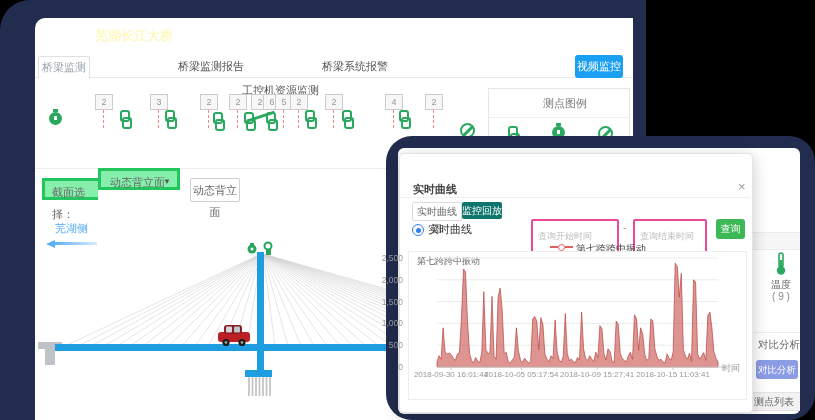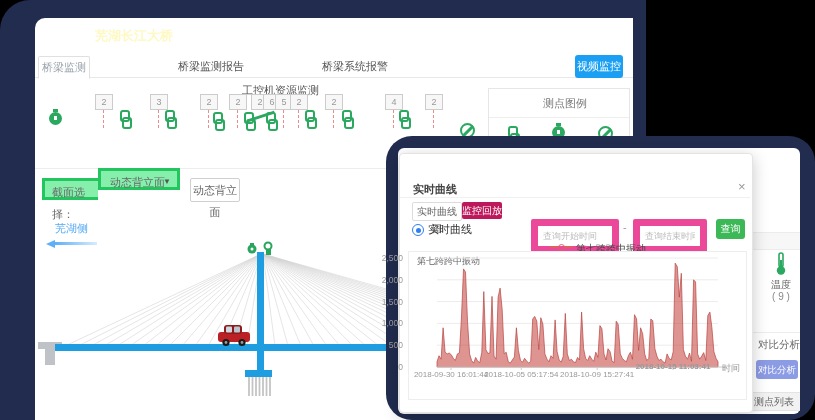--- a/index.html
+++ b/index.html
@@ -42,25 +42,25 @@
   .side-arrow-bar{display:inline-block;width:42px;height:3px;background:linear-gradient(to right,#5db0f6,#d8ecfd);vertical-align:3px;}
   
   .navy-b{left:386px;top:136px;width:429px;height:284px;background:#212c4f;border-radius:26px;z-index:3;}
   .b-card{left:398px;top:148px;width:402px;height:266px;background:#fff;border-radius:6px;z-index:4;}
   .z5{z-index:5;}
   .dialog{left:399px;top:153px;width:352px;height:258px;background:#fff;border:1px solid #e4e4e4;border-radius:4px;
           box-shadow:0 4px 16px rgba(0,0,0,0.22);z-index:5;}
   .dlg-title{font-size:11px;color:#444;font-weight:bold;}
   .dlg-close{font-size:13px;color:#999;cursor:pointer;}
   .dlg-tab-plain{border:1px solid #dcdcdc;border-radius:2px;font-size:10px;color:#666;text-align:center;line-height:17px;cursor:pointer;}
-  .dlg-tab-active{background:#be185d;border-radius:2px;font-size:10px;color:#fff;text-align:center;line-height:17px;cursor:pointer;}
+  .dlg-tab-active{background:#0f766e;border-radius:2px;font-size:10px;color:#fff;text-align:center;line-height:17px;cursor:pointer;}
   .radio{width:10px;height:10px;border:1px solid #2e7ff0;border-radius:50%;}
   .radio::before{content:"";position:absolute;left:2.5px;top:2.5px;width:5px;height:5px;border-radius:50%;background:#2e7ff0;}
   .radio-label{font-size:11px;color:#333;}
-  .dlg-input{position:absolute;border:7px solid #ec4899;border-radius:2px;font-size:9px;color:#666;padding:8px 5px;height:34px;box-sizing:border-box;outline:none;}
+  .dlg-input{position:absolute;border:2px solid #ec4899;border-radius:2px;font-size:9px;color:#666;padding:8px 5px;height:34px;box-sizing:border-box;outline:none;}
   .dlg-input::placeholder{color:#bbb;}
   .sep{font-size:11px;color:#999;}
   .query-btn{background:#3db857;color:#fff;font-size:10px;text-align:center;line-height:20px;border-radius:3px;cursor:pointer;}
   .lgd-line{display:inline-block;width:8px;height:2px;background:#e06060;vertical-align:4px;}
   .lgd-circ{display:inline-block;width:5px;height:5px;border:1.5px solid #e06060;border-radius:50%;vertical-align:1px;}
   .lgd-text{font-size:10px;color:#444;margin-left:3px;}
   .chart-box{border:1px solid #ededed;background:#fff;}
   .chart-title{font-size:9px;color:#666;}
   .ylab{position:absolute;width:30px;text-align:right;font-size:8.5px;color:#999;z-index:6;}
   .xlab{position:absolute;width:76px;text-align:center;font-size:8px;color:#999;z-index:6;}
@@ -315,17 +315,17 @@
       <span class="ylab" style="left: 373px; top: 340.2px;">500</span>
       <span class="ylab" style="left: 373px; top: 318.4px;">1,000</span>
       <span class="ylab" style="left: 373px; top: 296.6px;">1,500</span>
       <span class="ylab" style="left: 373px; top: 274.8px;">2,000</span>
       <span class="ylab" style="left: 373px; top: 253px;">2,500</span>
     </div>
   <div id="xlabs">
       <span class="xlab" style="left: 413.05px; top: 370px;">2018-09-30 16:01:44</span>
       <span class="xlab" style="left: 483.3px; top: 370px;">2018-10-05 05:17:54</span>
       <span class="xlab" style="left: 559.17px; top: 370px;">2018-10-09 15:27:41</span>
-      <span class="xlab" style="left: 635.04px; top: 362px; font-weight: bold;">2018-10-15 11:03:41</span>
+      <span class="xlab" style="left: 635.04px; top: 370px;">2018-10-15 11:03:41</span>
     </div>
   <div class="abs z5 xaxis-name" style="left:722px;top:362px;">时间</div>
 
 </div>
 
 </body></html>

